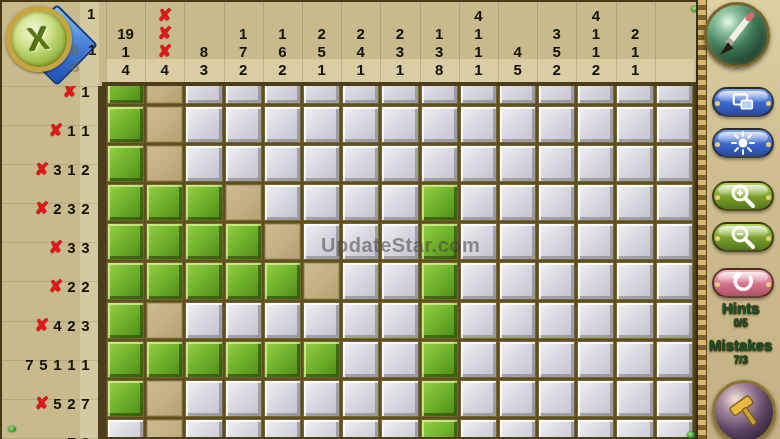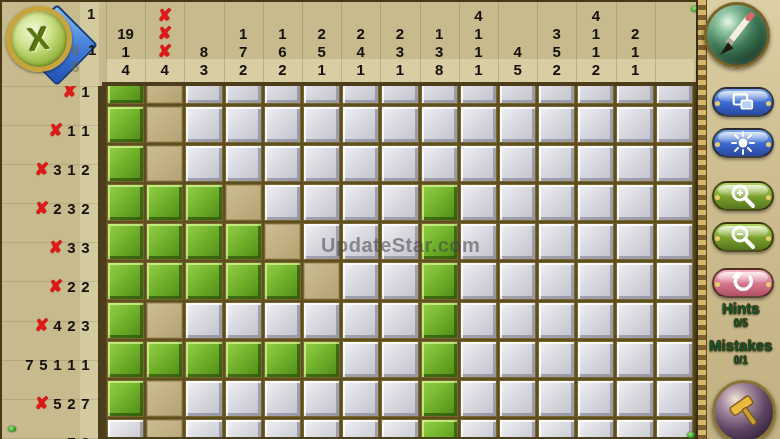--- a/index.html
+++ b/index.html
@@ -448,21 +448,21 @@
   <div class="pill pink" style="top:268px">
     <svg width="28" height="24" viewBox="0 0 28 24">
       <path d="M21 6 a8 8 0 1 1 -10 -3" fill="none" stroke="#fff" stroke-width="3.5" stroke-linecap="round"></path>
       <path d="M8 0 l3 7 -8 0 z" fill="#fff"></path>
     </svg>
   </div>
 
   <div class="sb-text" style="top:300px">Hints</div>
   <div class="sb-text sb-val" style="top:318px">0/5</div>
   <div class="sb-text" style="top:337px">Mistakes</div>
-  <div class="sb-text sb-val" style="top:355px">0/1</div>
+  <div class="sb-text sb-val" style="top:355px">7/3</div>
 
   <div class="ball" id="hammerball">
     <svg width="48" height="48" viewBox="0 0 56 56">
       <g transform="rotate(-35 28 24)">
         <rect x="14" y="14" width="27" height="11" rx="3" fill="#e8b93e" stroke="#7a5a14" stroke-width="1.5"></rect>
         <rect x="25" y="24" width="6" height="22" rx="2" fill="#caa035" stroke="#7a5a14" stroke-width="1.5"></rect>
       </g>
     </svg>
   </div>
 

